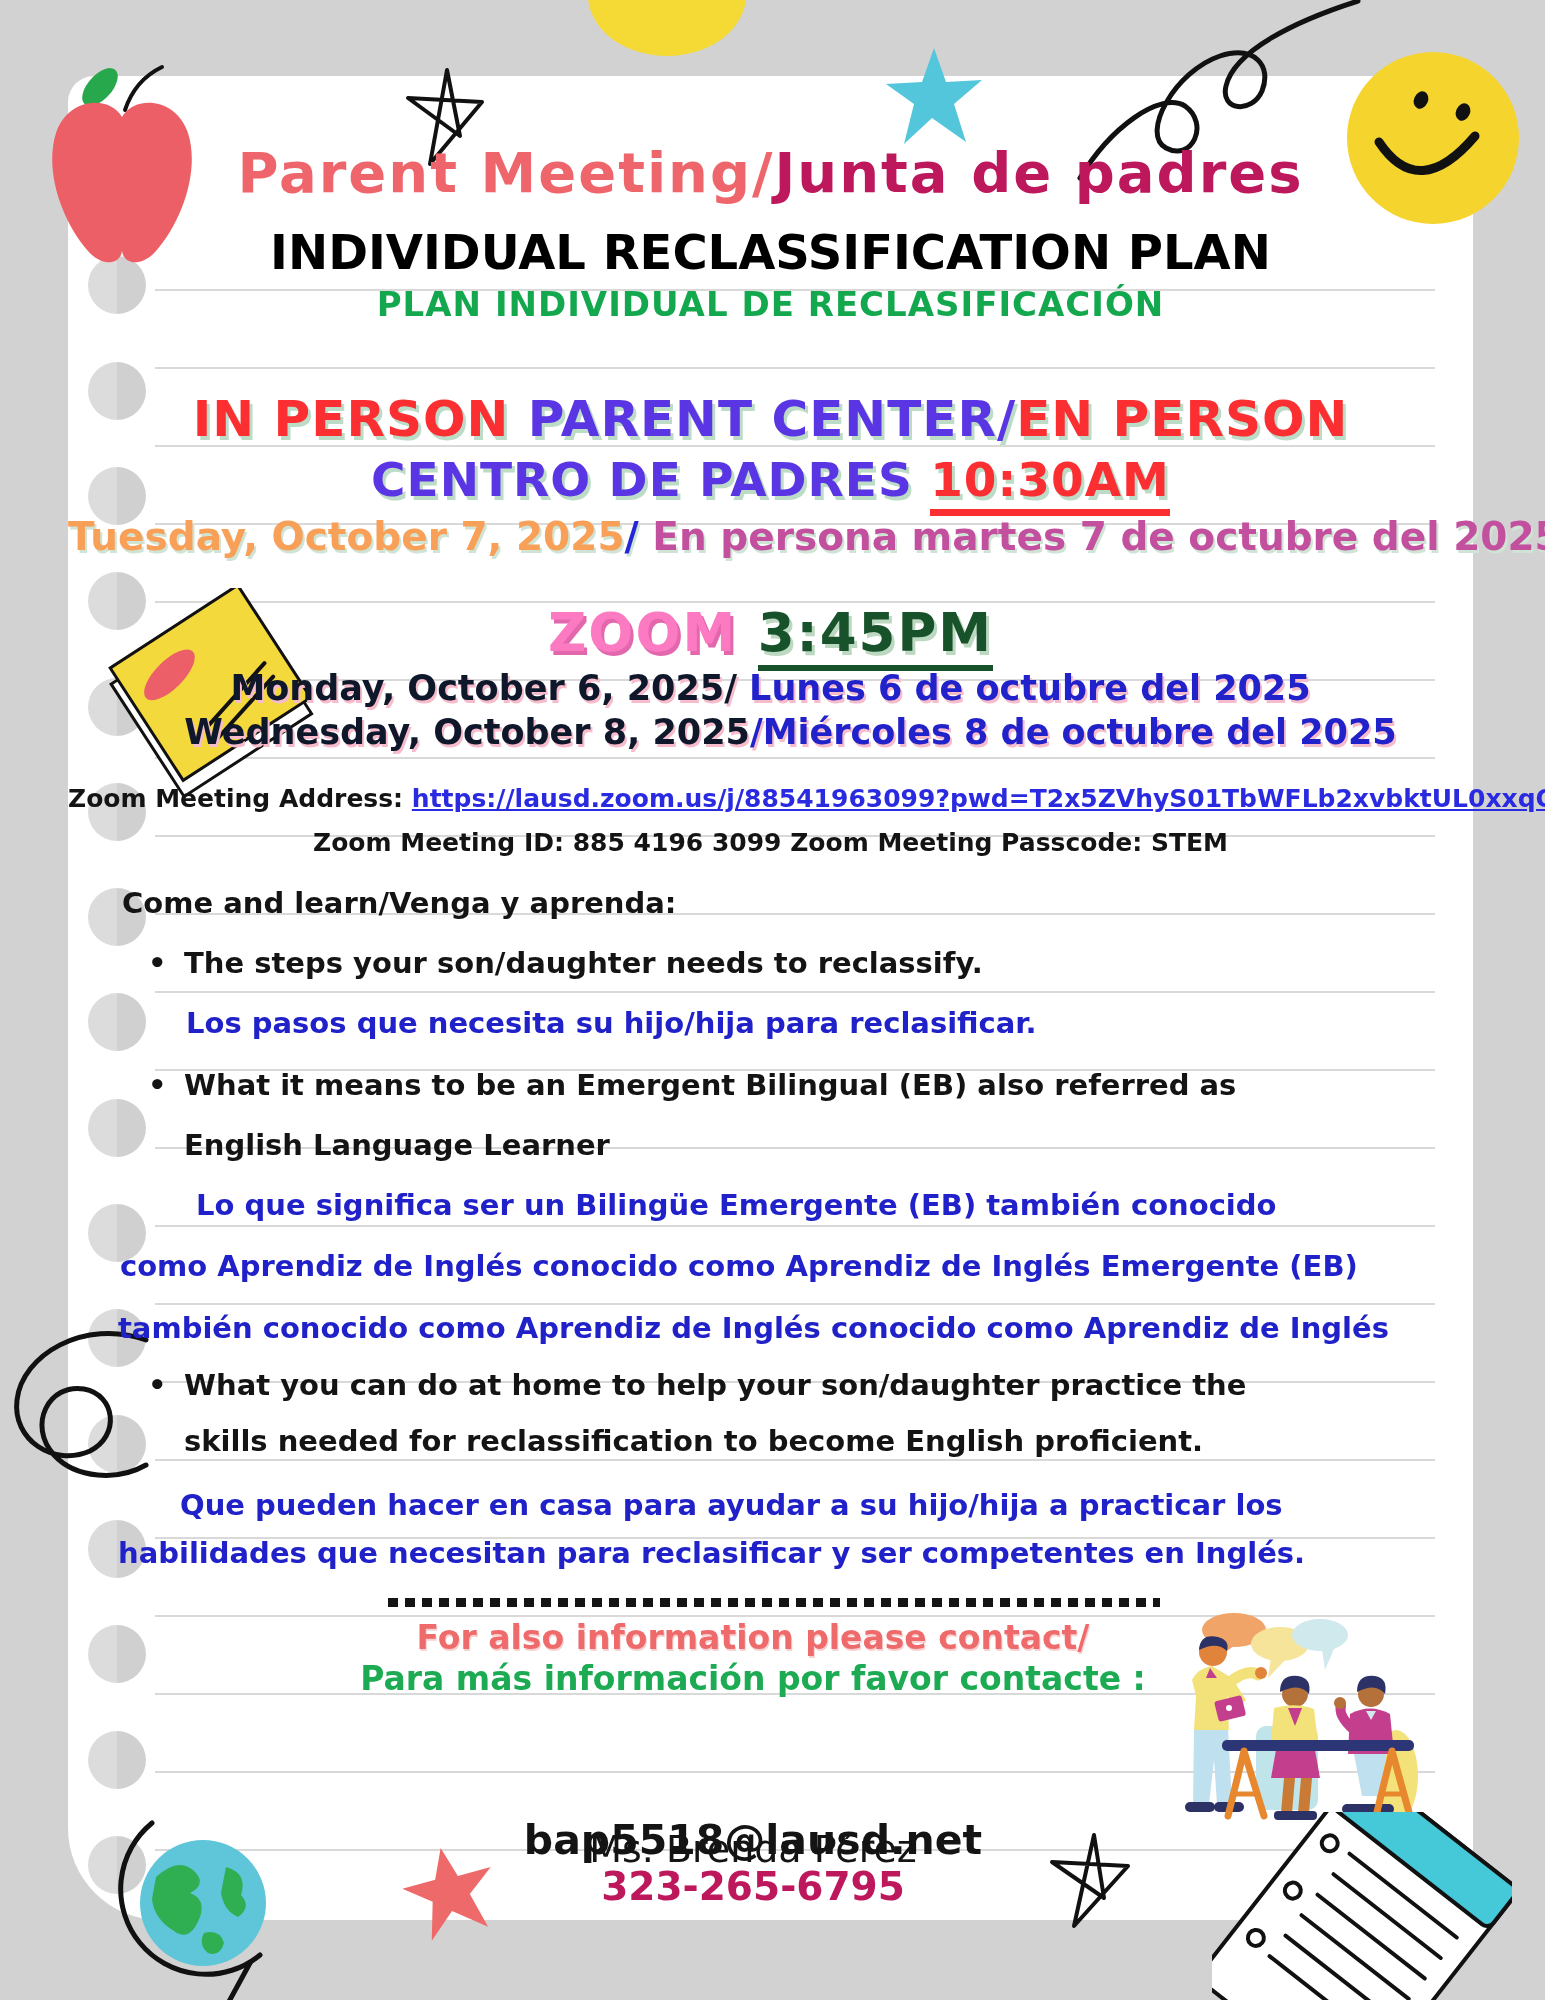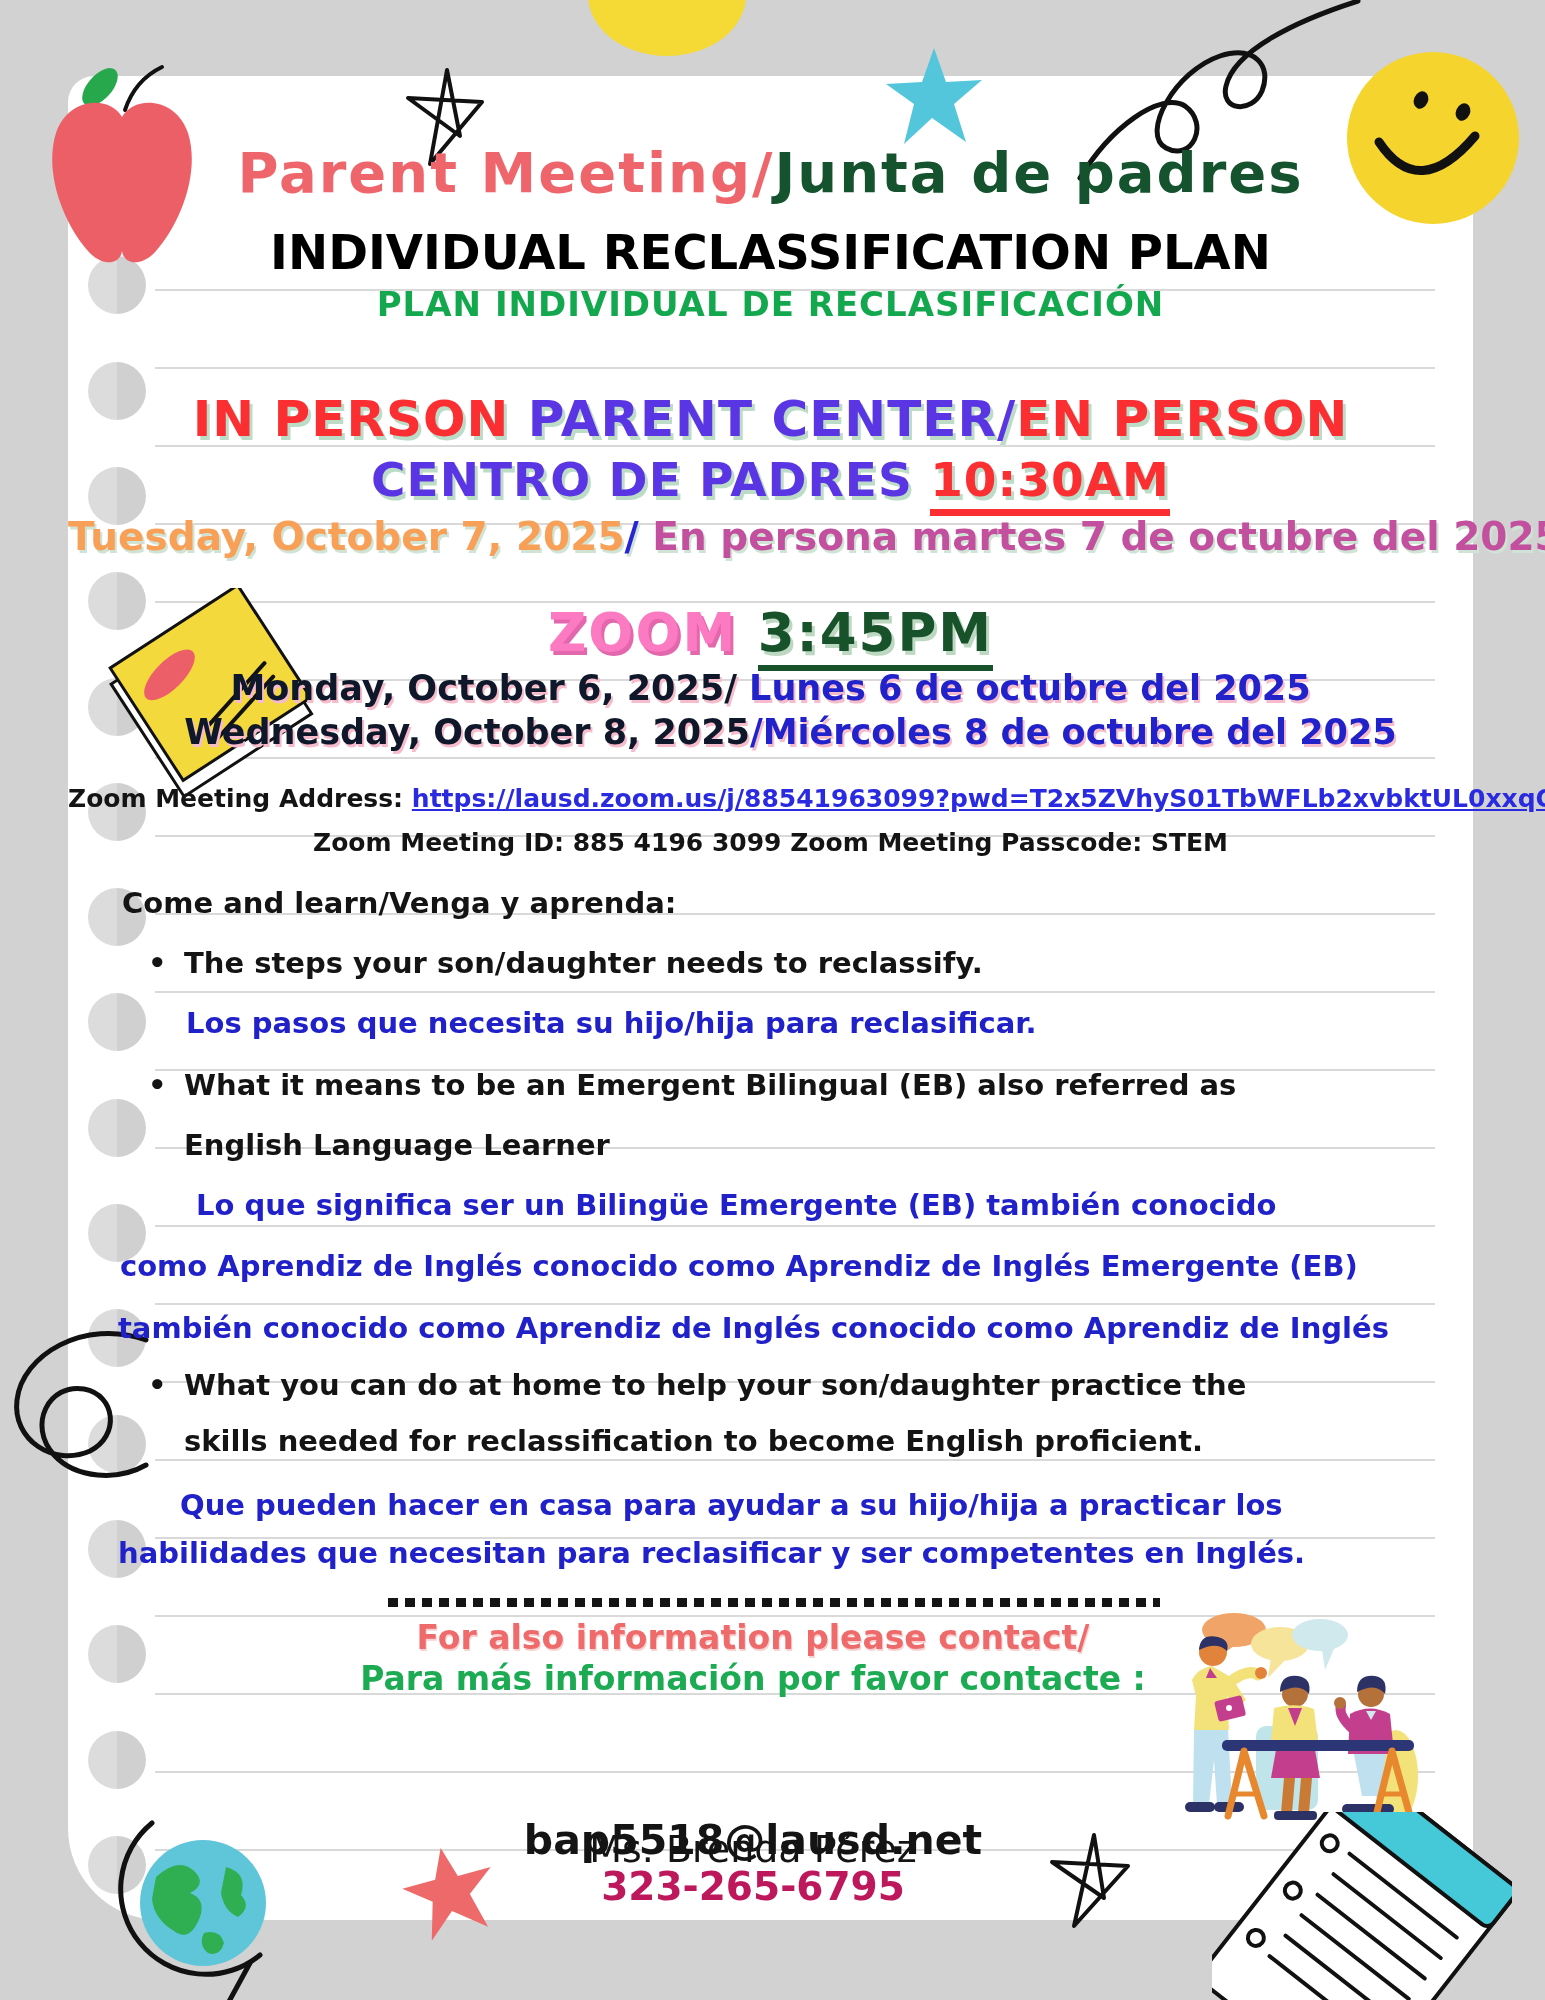--- a/index.html
+++ b/index.html
@@ -21,21 +21,21 @@
   }
   .hole{
     position:absolute;left:88px;width:58px;height:58px;border-radius:50%;
     background:linear-gradient(90deg,#dcdcdc 50%,#d0d0d0 50%);
   }
   .txt{position:absolute;white-space:nowrap;}
   .ctr{left:68px;width:1405px;text-align:center;}
   .ctr2{left:68px;width:1370px;text-align:center;}
   .title{top:140px;font-size:56px;font-weight:bold;letter-spacing:2px;}
   .title .en{color:#ee666c;}
-  .title .es{color:#14532d;}
+  .title .es{color:#be185d;}
   .sub-en{top:224px;font-size:48px;font-weight:bold;color:#000000;letter-spacing:0px;text-align:center;}
   .sub-es{top:284px;font-size:34px;font-weight:bold;color:#14a84e;letter-spacing:1px;}
   .hl{font-weight:bold;text-shadow:3px 4px 0 #bcdcc8;letter-spacing:1px;}
   .hl1{top:390px;font-size:50px;}
   .hl2{top:452px;font-size:47px;}
   .red{color:#fb2e31;}
   .purple{color:#5a35e3;}
   .time-underline{border-bottom:7px solid #fb2e31;padding-bottom:2px;}
   .dateline{top:514px;font-size:39px;font-weight:bold;text-shadow:2px 3px 0 #cfe4d4;}
   .orange{color:#f8a057;}

